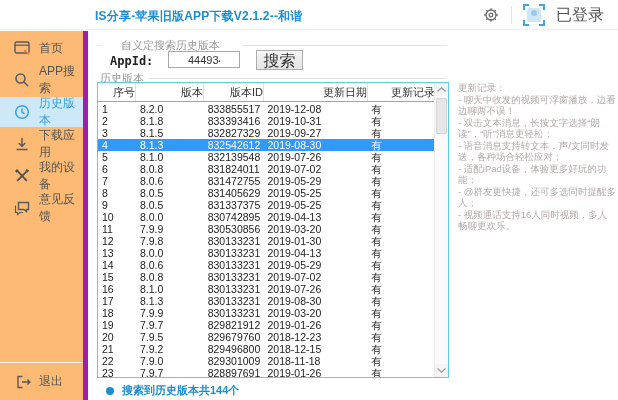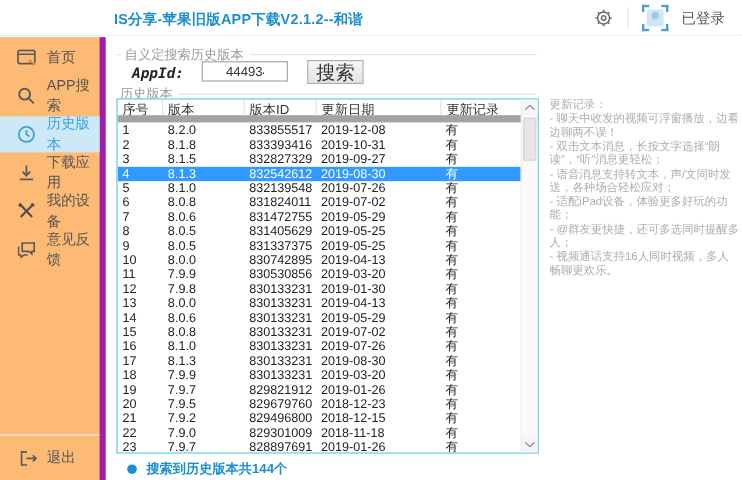--- a/index.html
+++ b/index.html
@@ -18,54 +18,54 @@
   .avatar-scan { position:relative; width:22px; height:22px; }
   .avatar-scan .inner { position:absolute; left:4px; top:4px; width:14px; height:14px;
                         background:#cfe6f5; border-radius:2px; }
   .avatar-scan .inner::after { content:""; position:absolute; left:4px; top:2px; width:6px; height:6px;
                         background:#9cc9e8; border-radius:50%; }
   .corner { position:absolute; width:6px; height:6px; border:0 solid var(--scan_blue,#4aa3d8); }
   .corner.tl { left:0; top:0; border-left-width:2px; border-top-width:2px; }
   .corner.tr { right:0; top:0; border-right-width:2px; border-top-width:2px; }
   .corner.bl { left:0; bottom:0; border-left-width:2px; border-bottom-width:2px; }
   .corner.br { right:0; bottom:0; border-right-width:2px; border-bottom-width:2px; }
-  .logged { font-size:12px; color:#555; }
+  .logged { font-size:16px; color:#555; }
 
   
   .sidebar { position:absolute; left:0; top:31px; width:88px; bottom:0;
              background:#fdba74; border-right:5px solid #a21caf; }
   .side-item { height:30px; margin-top:2px; display:flex; align-items:center;
                padding-left:13px; gap:9px; font-size:12px; color:#555; cursor:pointer; }
   .side-item .ic { width:17px; height:17px; display:flex; align-items:center; justify-content:center; flex:none; }
   .side-item.active { background:var(--active_bg,#cde9f8); color:var(--active_fg,#3ba1dc); }
   .exit-row { position:absolute; left:0; right:0; bottom:0; height:38px; border-top:1px solid #ededed;
               display:flex; align-items:center; padding-left:16px; gap:8px; font-size:12px; color:#555; cursor:pointer; }
 
   
-  .group-head { position:absolute; left:97px; top:38px; width:350px; display:flex; align-items:center; }
+  .group-head { position:absolute; left:97px; top:38px; width:350px; display:flex; align-items:center;gap:17px; }
   .group-head .txt { font-size:11px; color:#999; padding:0 5px 0 3px; }
   .group-head .line { flex:1; height:1px; background:#e3e3e3; }
   .group-head .line0 { width:4px; height:1px; background:#e3e3e3; }
   .appid-label { position:absolute; left:110px; top:54px; font-size:12px; font-weight:bold; color:#222;
-                 font-family:"DejaVu Sans Mono", monospace;font-style:italic; }
+                 font-family:"DejaVu Sans Mono", monospace; }
   .appid-input { position:absolute; left:168px; top:51px; width:72px; height:17px;
                  border:1px solid #a9a9a9; font-size:11px; padding:0 19px; color:#333;
                  font-family:"Liberation Sans", sans-serif; }
   .search-btn { position:absolute; left:256px; top:50px; width:47px; height:20px;
                 background:linear-gradient(#f6f6f6,#e3e3e3); border:1px solid #adadad;
                 font-size:16px; color:#333; cursor:pointer;
                 font-family:"Liberation Sans", sans-serif; }
 
   
   .hist-head { position:absolute; left:97px; top:71px; width:350px; display:flex; align-items:center; }
   .hist-head .txt { font-size:11px; color:#999; padding:0 5px 0 3px; }
   .hist-head .line { flex:1; height:1px; background:#e3e3e3; }
   .table { position:absolute; left:97px; top:82px; width:352px; height:296px;
            border:1px solid var(--table_border,#62cbe4); background:#fff; overflow:hidden; }
-  .thead { display:flex; height:19px; border-bottom:6px solid #a3a3a3; }
+  .thead { display:flex; height:19px; border-bottom:1px solid #a3a3a3;text-align:right; }
   .th { font-size:11px; color:#333; line-height:18px; padding-left:4px;
         border-right:1px solid #e2e2e2; overflow:hidden; white-space:nowrap; }
   .tbody { position:absolute; left:0; top:20px; right:14px; bottom:0; overflow:hidden; }
   .trow { display:flex; height:12px; line-height:12px; font-size:10.5px; color:#222; cursor:default; }
   .trow.selected { background:var(--selection,#3399ff); color:#fff; }
   .tcell { padding-left:4px; overflow:hidden; white-space:nowrap; }
   .c0 { width:38px; } .c1 { width:68px; } .c2 { width:60px; } .c3 { width:104px; } .c4 { width:67px; }
   .th.c4 { border-right:none; }
 
   

